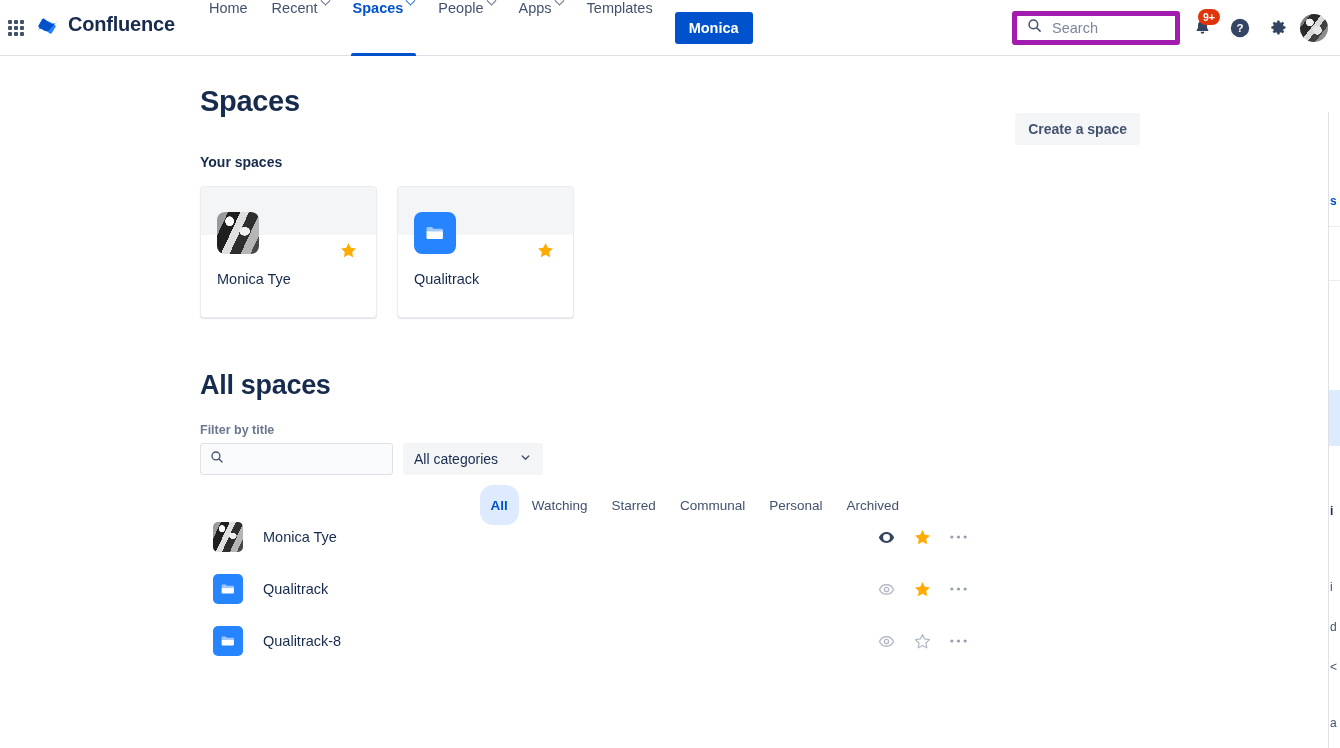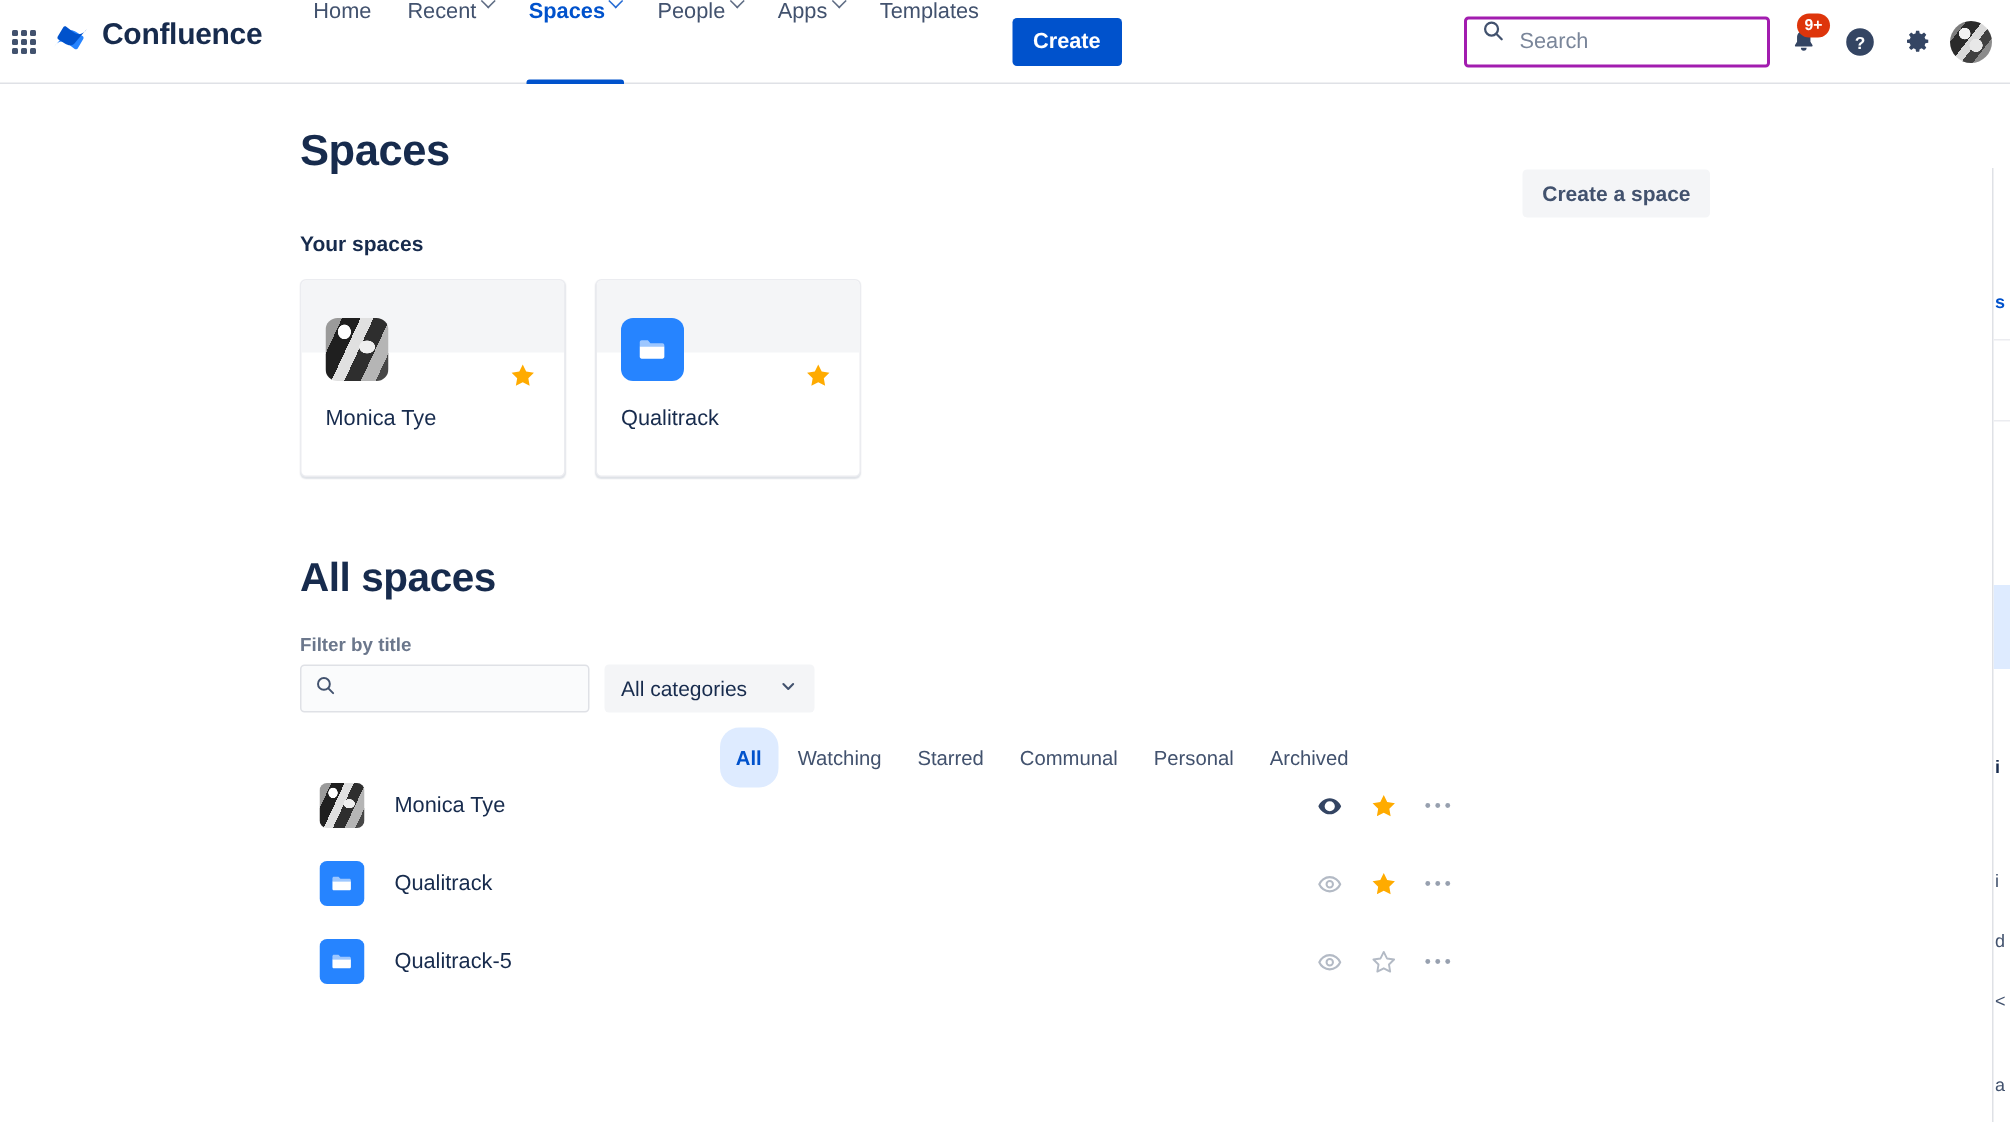--- a/index.html
+++ b/index.html
@@ -51,22 +51,22 @@
   .create-btn {
     margin-left: 10px;
     background: #0052CC; color: #fff; border: none; border-radius: 3px;
     height: 32px; padding: 0 14px; font-size: 14.5px; font-weight: 600;
     font-family: inherit; cursor: pointer;
   }
 
   .nav-right { margin-left: auto; display: flex; align-items: center; gap: 6px; padding-right: 12px; }
 
   .search-box {
-    width: 204px; height: 34px; border: 2px solid #a21caf; border-radius: 3px;
-    background: #fff; display: flex; gap: 8px; padding: 0 10px;
+    width: 168px; height: 34px; border: 5px solid #a21caf; border-radius: 3px;
+    background: #fff; display: flex; align-items: center; gap: 8px; padding: 0 10px;
     cursor: text;
   }
   .search-box input {
     border: none; outline: none; background: transparent; font-size: 14.5px;
     font-family: inherit; color: #172B4D; width: 150px;
   }
   .search-box input::placeholder { color: #7A869A; }
 
   .icon-btn { width: 32px; height: 32px; border-radius: 50%; display: flex;
               align-items: center; justify-content: center; cursor: pointer; position: relative; }
@@ -211,21 +211,21 @@
     </div>
     <div class="nav-item">
       <span>Apps</span>
       <span class="caret"></span>
     </div>
     <div class="nav-item">
       <span>Templates</span>
     </div>
   </div>
 
-  <button class="create-btn">Create</button>
+  <button class="create-btn">Monica</button>
 
   <div class="nav-right">
 
     <div class="search-box">
       <span>
         <svg width="15" height="15" viewBox="0 0 16 16" aria-hidden="true">
           <circle cx="6.8" cy="6.8" r="4.6" fill="none" stroke="#42526E" stroke-width="1.6"></circle>
           <line x1="10.3" y1="10.3" x2="14" y2="14" stroke="#42526E" stroke-width="1.6" stroke-linecap="round"></line>
         </svg>
       </span>
@@ -397,21 +397,21 @@
 
       <div class="space-row">
         <div class="row-icon">
           <div class="folder-icon">
             <svg width="18" height="18" viewBox="0 0 24 24" aria-hidden="true">
               <path fill="#ffffff" fill-opacity="0.55" d="M3.5 7.2c0-.7.6-1.3 1.3-1.3h4.1l1.7 1.9h8c.7 0 1.3.6 1.3 1.3v1.3H3.5V7.2z"></path>
               <path fill="#ffffff" d="M3.5 10.2h16.4v6.6c0 .7-.6 1.3-1.3 1.3H4.8c-.7 0-1.3-.6-1.3-1.3v-6.6z"></path>
             </svg>
           </div>
         </div>
-        <div class="row-name">Qualitrack-5</div>
+        <div class="row-name">Qualitrack-8</div>
         <div class="row-actions">
           <div class="act">
             <svg width="19" height="19" viewBox="0 0 24 24" aria-hidden="true">
               <path fill="none" stroke="#B3BAC5" stroke-width="1.7" d="M12 6c-4.2 0-7.6 3.1-8.8 6 1.2 2.9 4.6 6 8.8 6s7.6-3.1 8.8-6c-1.2-2.9-4.6-6-8.8-6z"></path>
               <circle cx="12" cy="12" r="2.7" fill="none" stroke="#B3BAC5" stroke-width="1.7"></circle>
             </svg>
           </div>
           <div class="act">
             <svg width="19" height="19" viewBox="0 0 24 24" aria-hidden="true">
               <path fill="none" stroke="#B3BAC5" stroke-width="1.6" stroke-linejoin="round" d="M12 3.3l2.7 5.5 6 .9-4.3 4.2 1 6-5.4-2.8-5.4 2.8 1-6L3.3 9.7l6-.9z"></path>

